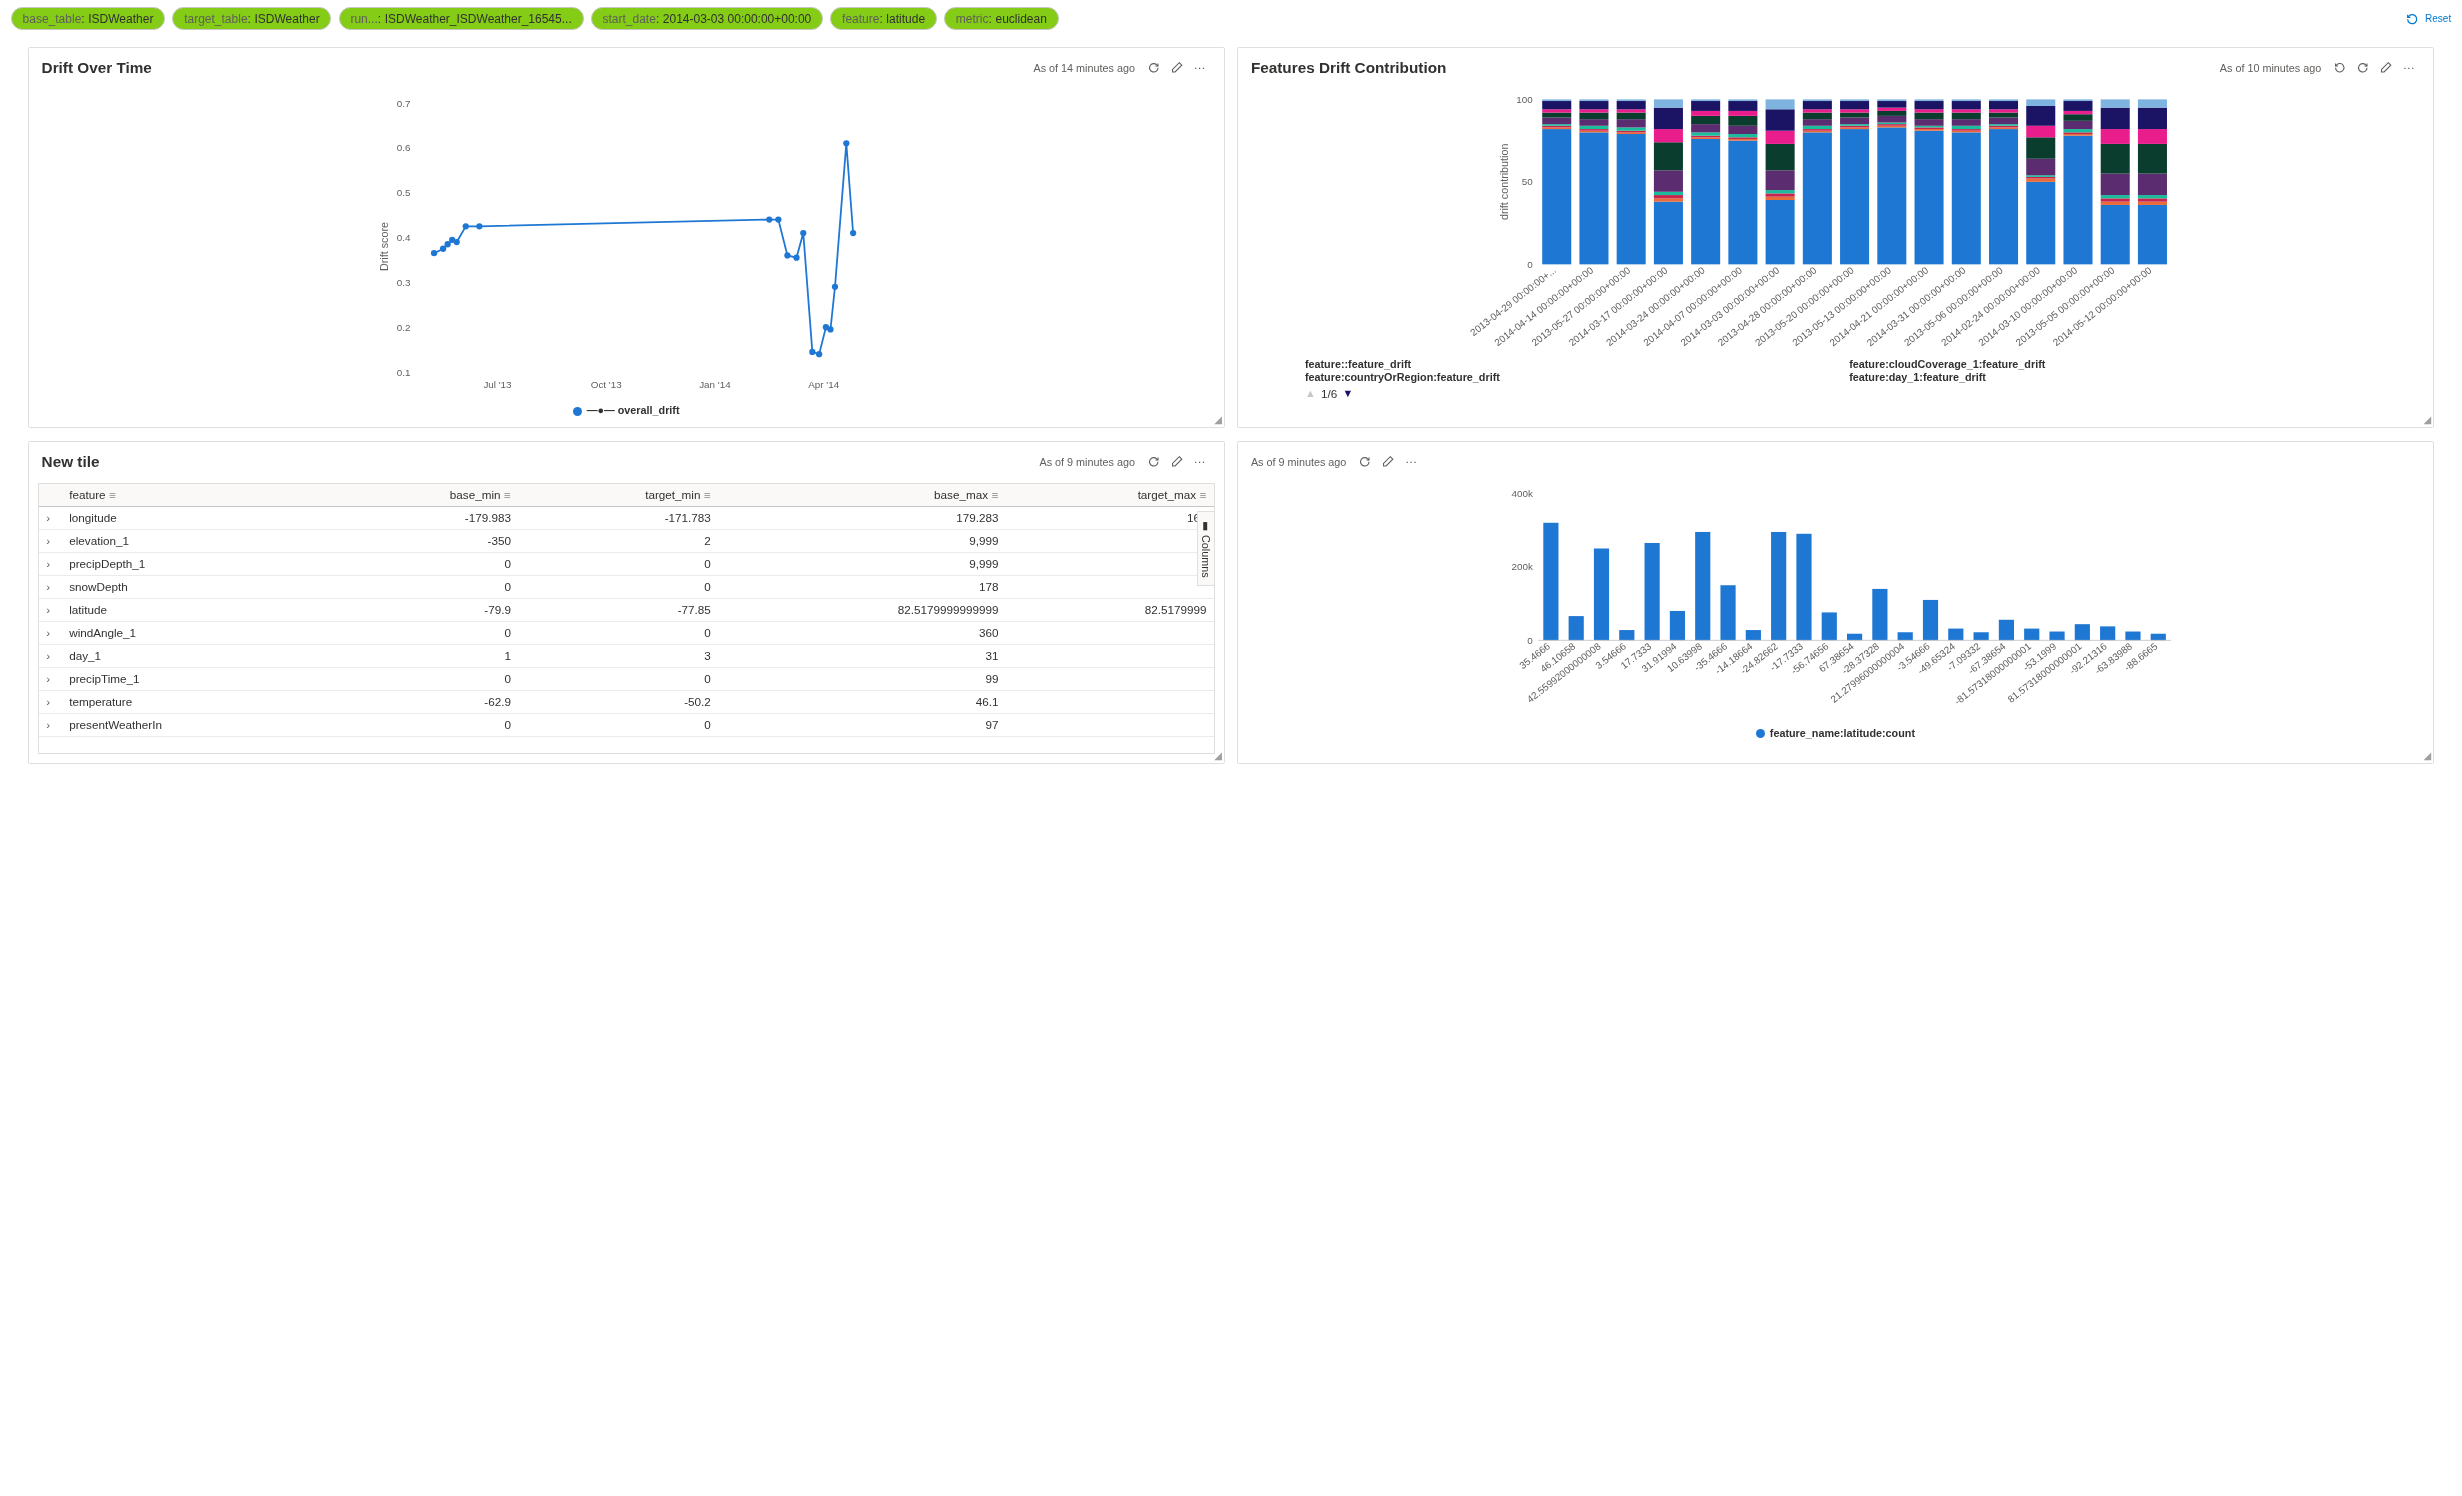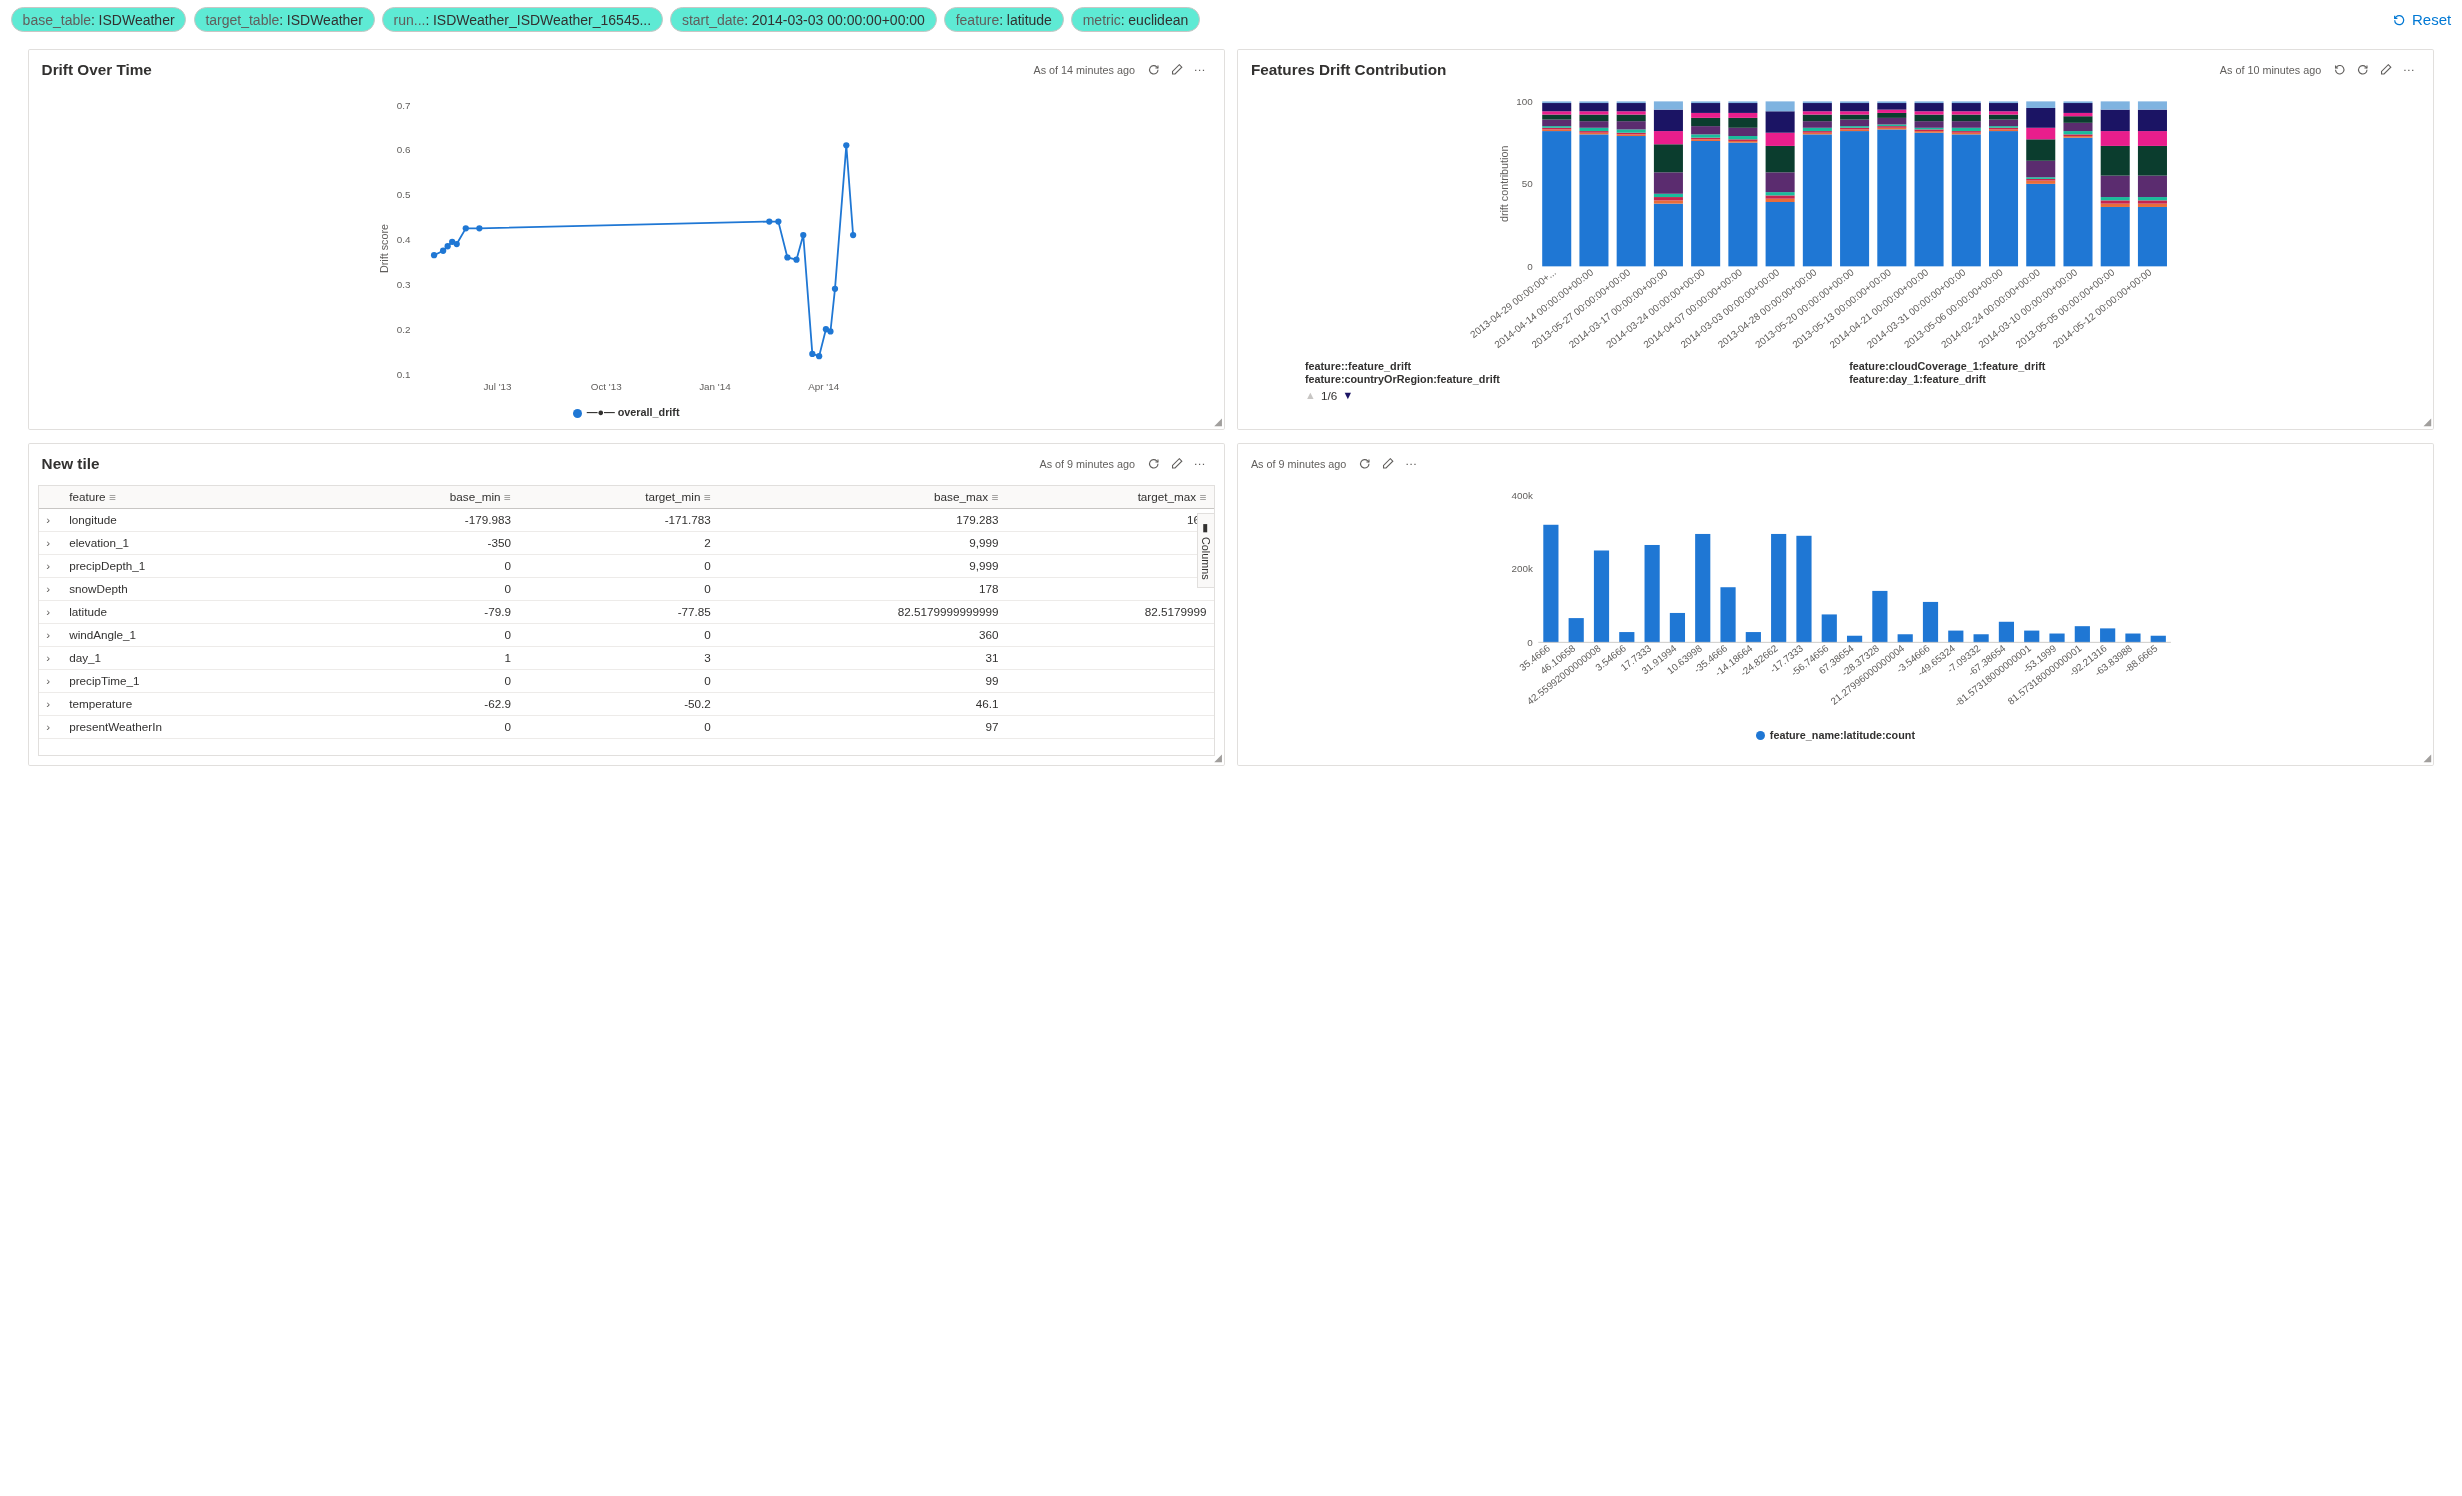--- a/index.html
+++ b/index.html
@@ -1,21 +1,21 @@
 <!DOCTYPE html>
 <html style="font-size:14.4px"><head>
 <meta charset="utf-8">
 <style>
 *{box-sizing:border-box;margin:0;padding:0;font-family:"Segoe UI",Arial,sans-serif}
 body{background:#fff;color:#323130;font-size:11.7px}
 .topbar{display:flex;align-items:center;gap:7.2px;padding:7.2px 10.8px;flex-wrap:wrap}
-.chip{border:0.9px solid #c8c6c4;border-radius:12.6px;padding:3.6px 10.8px;font-size:14px;color:#323130;display:inline-flex;align-items:flex-end;background:#5eead4}
+.chip{border:0.9px solid #c8c6c4;border-radius:12.6px;padding:3.6px 10.8px;font-size:12px;color:#323130;display:inline-flex;align-items:flex-end;background:#84cc16}
 .chip .lbl{color:#605e5c}
 .chip .val{font-weight:400;margin-left:3.6px}
-.reset{margin-left:auto;color:#0078d4;display:flex;align-items:center;gap:5.4px;cursor:pointer;font-size:15px}
+.reset{margin-left:auto;color:#0078d4;display:flex;align-items:center;gap:5.4px;cursor:pointer;font-size:10px}
 .grid{display:grid;grid-template-columns:1fr 1fr;gap:12.6px;padding:9px 28px}
 .tile{border:0.9px solid #e1dfdd;background:#fff;border-radius:1.8px;position:relative;min-height:377px;display:flex;flex-direction:column}
 .tile-head{display:flex;align-items:center;padding:9px 12.6px;border-bottom:0}
 .tile-title{font-size:15.3px;font-weight:600;flex:1}
 .tile-meta{font-size:10.8px;color:#605e5c;margin-right:7.2px}
 .icon-btn{width:23px;height:23px;display:inline-flex;align-items:center;justify-content:center;color:#605e5c;cursor:pointer;border-radius:1.8px}
 .chart-body{flex:1;padding:5.4px 12.6px 10.8px 12.6px;display:flex;flex-direction:column}
 svg{display:block}
 .axis-label{font-size:12px;fill:#605e5c}
 .tick-label{font-size:11px;fill:#605e5c}

